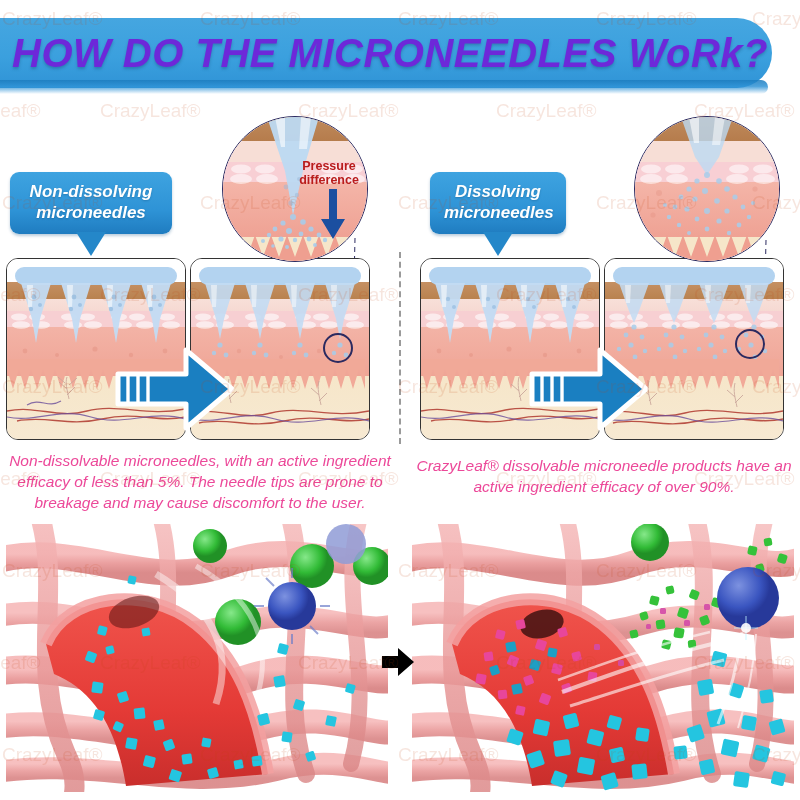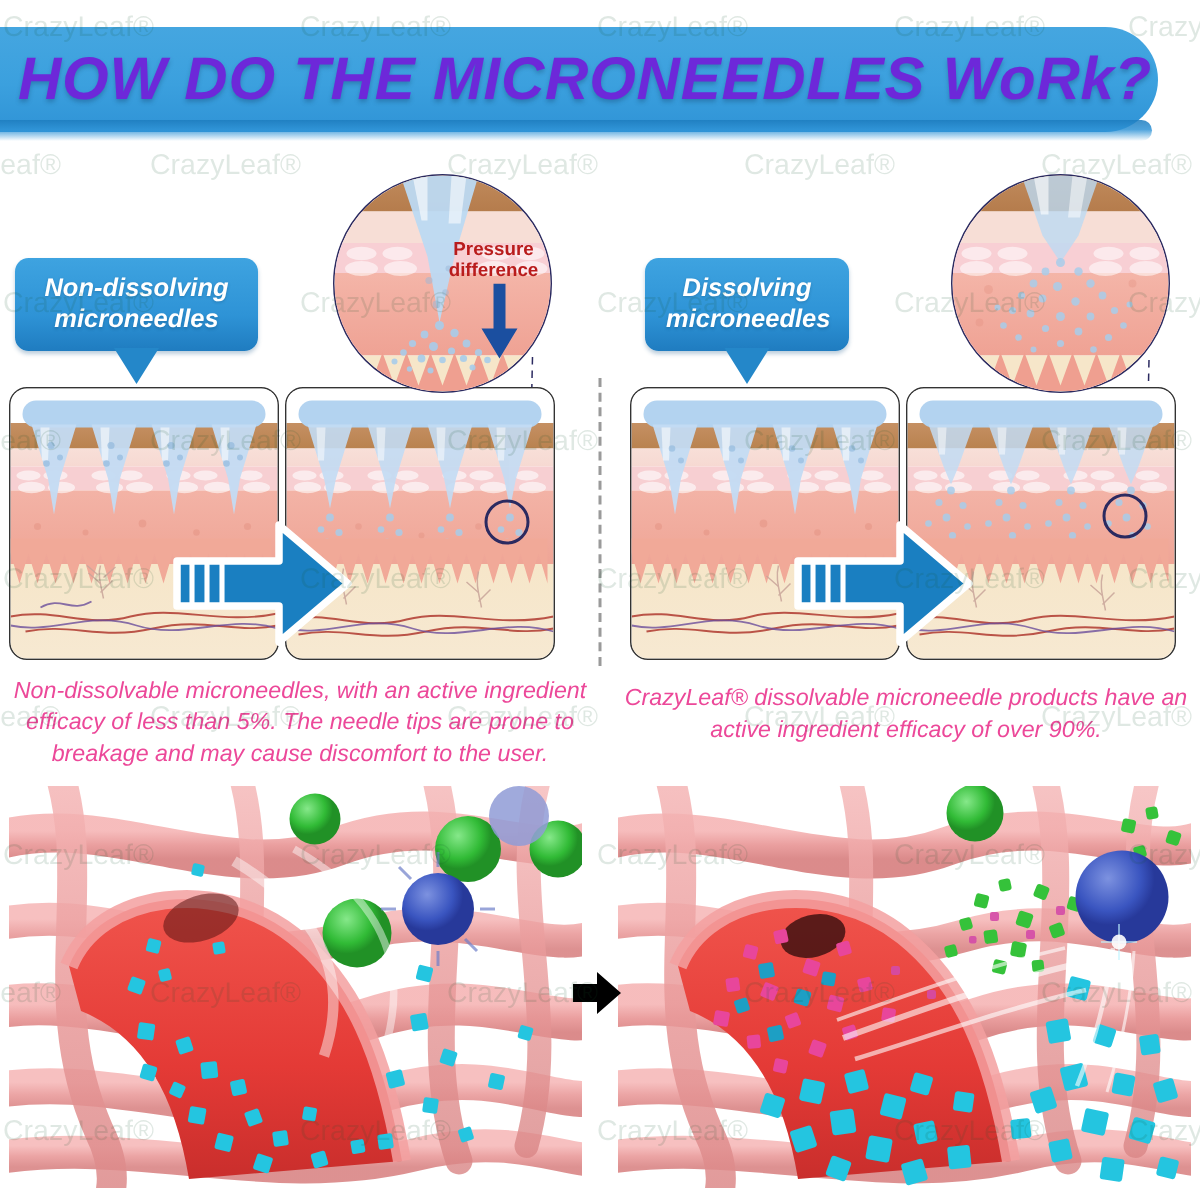--- a/index.html
+++ b/index.html
@@ -7,21 +7,21 @@
     width:800px;height:800px;overflow:hidden;position:relative;
     background:#ffffff;
     font-family:"Liberation Sans", sans-serif;
   }
   #stage{position:absolute;left:0;top:0;width:800px;height:800px;overflow:hidden;background:#fff;}
 
   
   .wm-layer{position:absolute;left:0;top:0;width:800px;height:800px;pointer-events:none;z-index:40;}
   .wm{
     position:absolute;font-family:"Liberation Sans",sans-serif;
-    font-size:19px;color:#14532d;opacity:.13;white-space:nowrap;font-weight:400;
+    font-size:19px;color:#c2410c;opacity:.13;white-space:nowrap;font-weight:400;
   }
 
   
   .title-wrap{position:absolute;left:-14px;top:18px;width:786px;height:78px;z-index:20;}
   .title-bar{
     position:absolute;left:0;top:0;width:786px;height:70px;
     background:linear-gradient(180deg,#45a6e0 0%,#3ba0de 55%,#2f93d6 100%);
     border-radius:0 36px 36px 0;
   }
   .title-bar-shadow{

